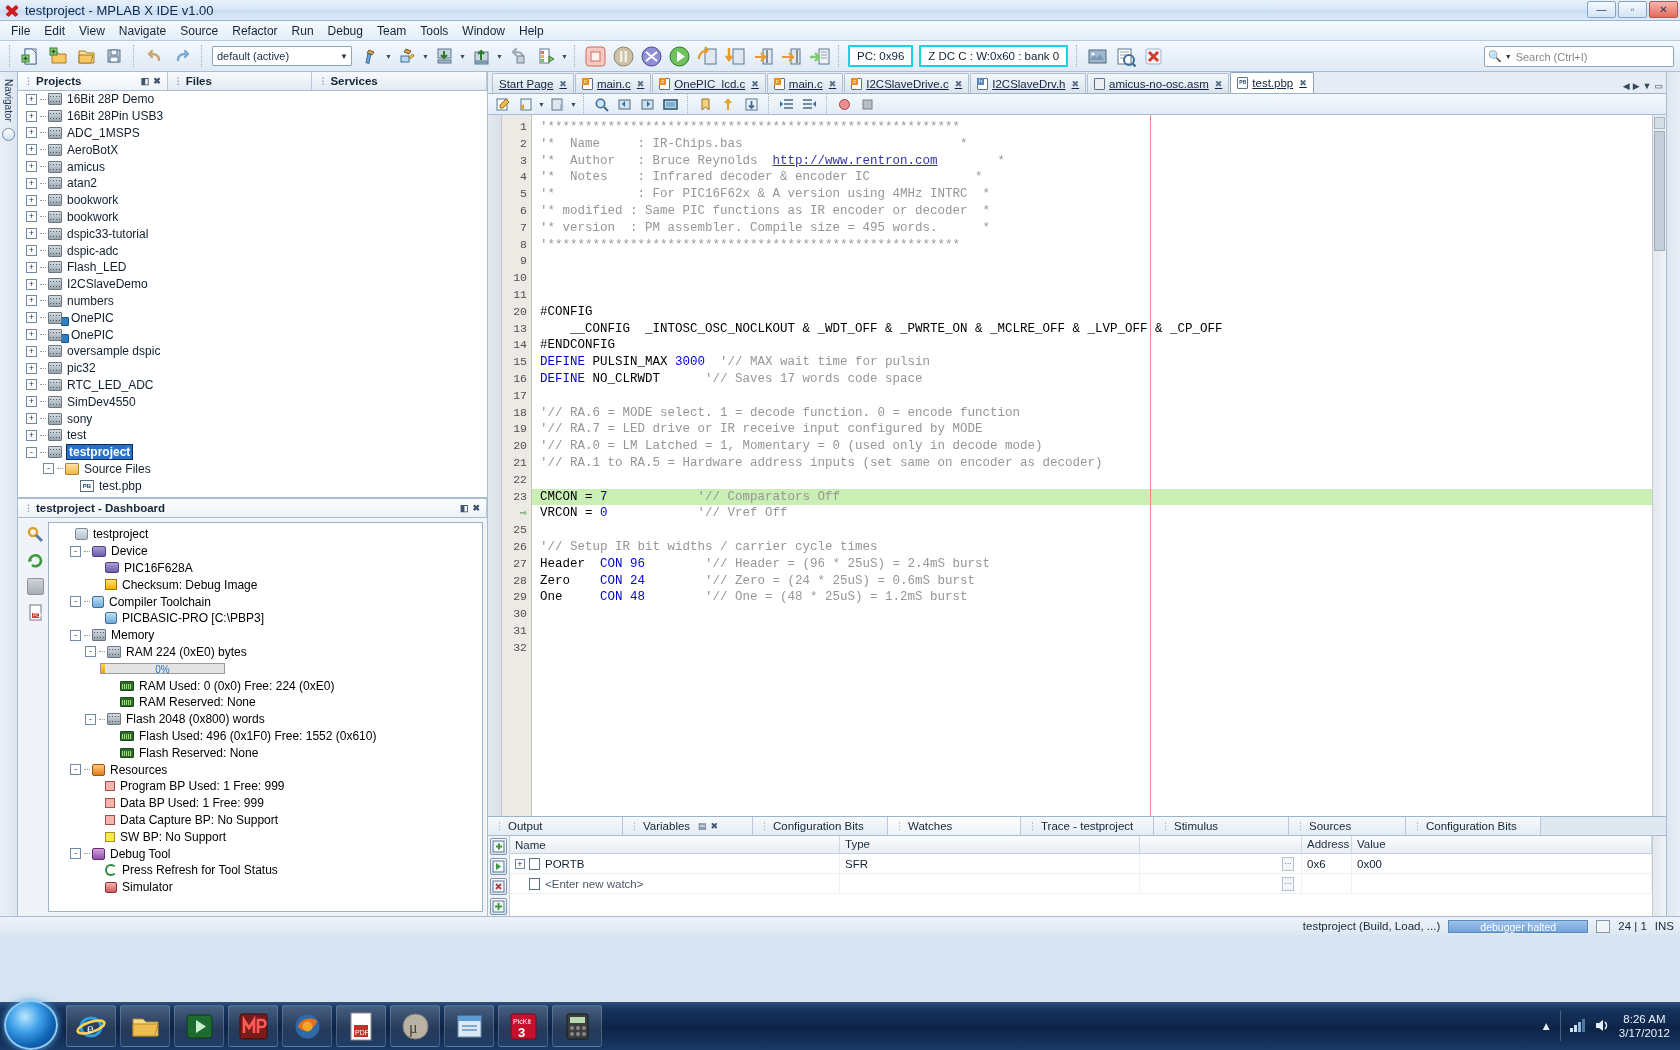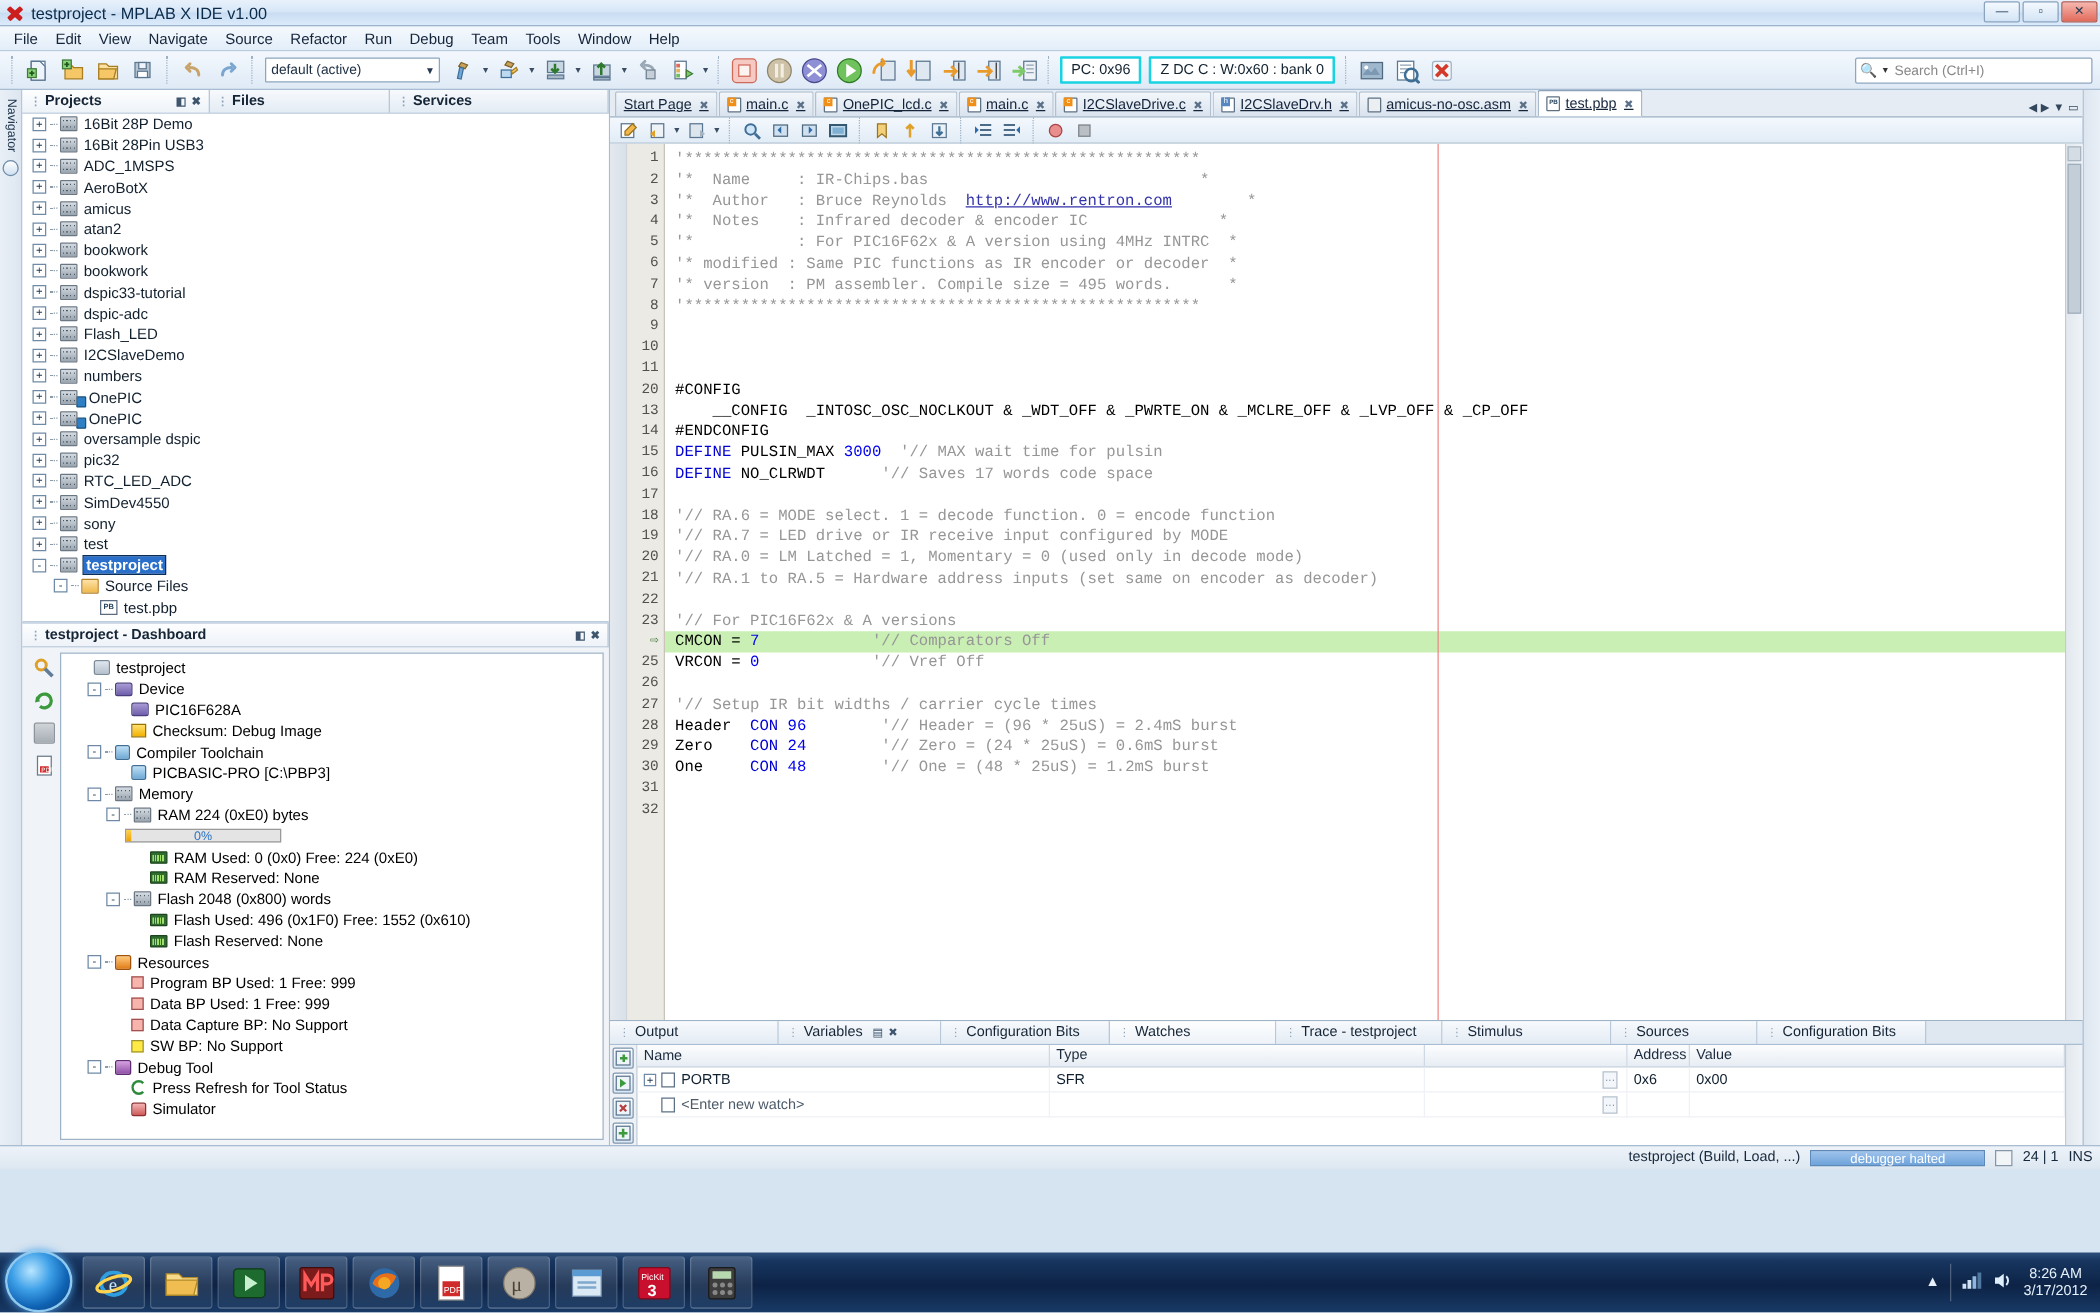--- a/index.html
+++ b/index.html
@@ -1085,21 +1085,20 @@
             <div class="codeline"><span class="tok-b">    __CONFIG  _INTOSC_OSC_NOCLKOUT &amp; _WDT_OFF &amp; _PWRTE_ON &amp; _MCLRE_OFF &amp; _LVP_OFF &amp; _CP_OFF</span></div>
             <div class="codeline"><span class="tok-b">#ENDCONFIG</span></div>
             <div class="codeline"><span class="tok-k">DEFINE</span><span class="tok-b"> PULSIN_MAX </span><span class="tok-n">3000</span><span class="tok-c">  '// MAX wait time for pulsin</span></div>
             <div class="codeline"><span class="tok-k">DEFINE</span><span class="tok-b"> NO_CLRWDT</span><span class="tok-c">      '// Saves 17 words code space</span></div>
             <div class="codeline">&nbsp;</div>
             <div class="codeline"><span class="tok-c">'// RA.6 = MODE select. 1 = decode function. 0 = encode function</span></div>
             <div class="codeline"><span class="tok-c">'// RA.7 = LED drive or IR receive input configured by MODE</span></div>
             <div class="codeline"><span class="tok-c">'// RA.0 = LM Latched = 1, Momentary = 0 (used only in decode mode)</span></div>
             <div class="codeline"><span class="tok-c">'// RA.1 to RA.5 = Hardware address inputs (set same on encoder as decoder)</span></div>
             <div class="codeline">&nbsp;</div>
-            <div class="codeline"><span class="tok-c">'// For PIC16F62x &amp; A versions</span></div>
             <div class="codeline hl"><span class="tok-b">CMCON = </span><span class="tok-n">7</span><span class="tok-c">            '// Comparators Off</span></div>
             <div class="codeline"><span class="tok-b">VRCON = </span><span class="tok-n">0</span><span class="tok-c">            '// Vref Off</span></div>
             <div class="codeline">&nbsp;</div>
             <div class="codeline"><span class="tok-c">'// Setup IR bit widths / carrier cycle times</span></div>
             <div class="codeline"><span class="tok-b">Header  </span><span class="tok-k">CON</span><span class="tok-b"> </span><span class="tok-n">96</span><span class="tok-c">        '// Header = (96 * 25uS) = 2.4mS burst</span></div>
             <div class="codeline"><span class="tok-b">Zero    </span><span class="tok-k">CON</span><span class="tok-b"> </span><span class="tok-n">24</span><span class="tok-c">        '// Zero = (24 * 25uS) = 0.6mS burst</span></div>
             <div class="codeline"><span class="tok-b">One     </span><span class="tok-k">CON</span><span class="tok-b"> </span><span class="tok-n">48</span><span class="tok-c">        '// One = (48 * 25uS) = 1.2mS burst</span></div>
             <div class="codeline">&nbsp;</div>
           </div>
         <div style="width:14px;background:linear-gradient(to left,#eff3f7,#e2e8ee);border-left:1px solid #c2cad3;flex:none;position:relative;">

